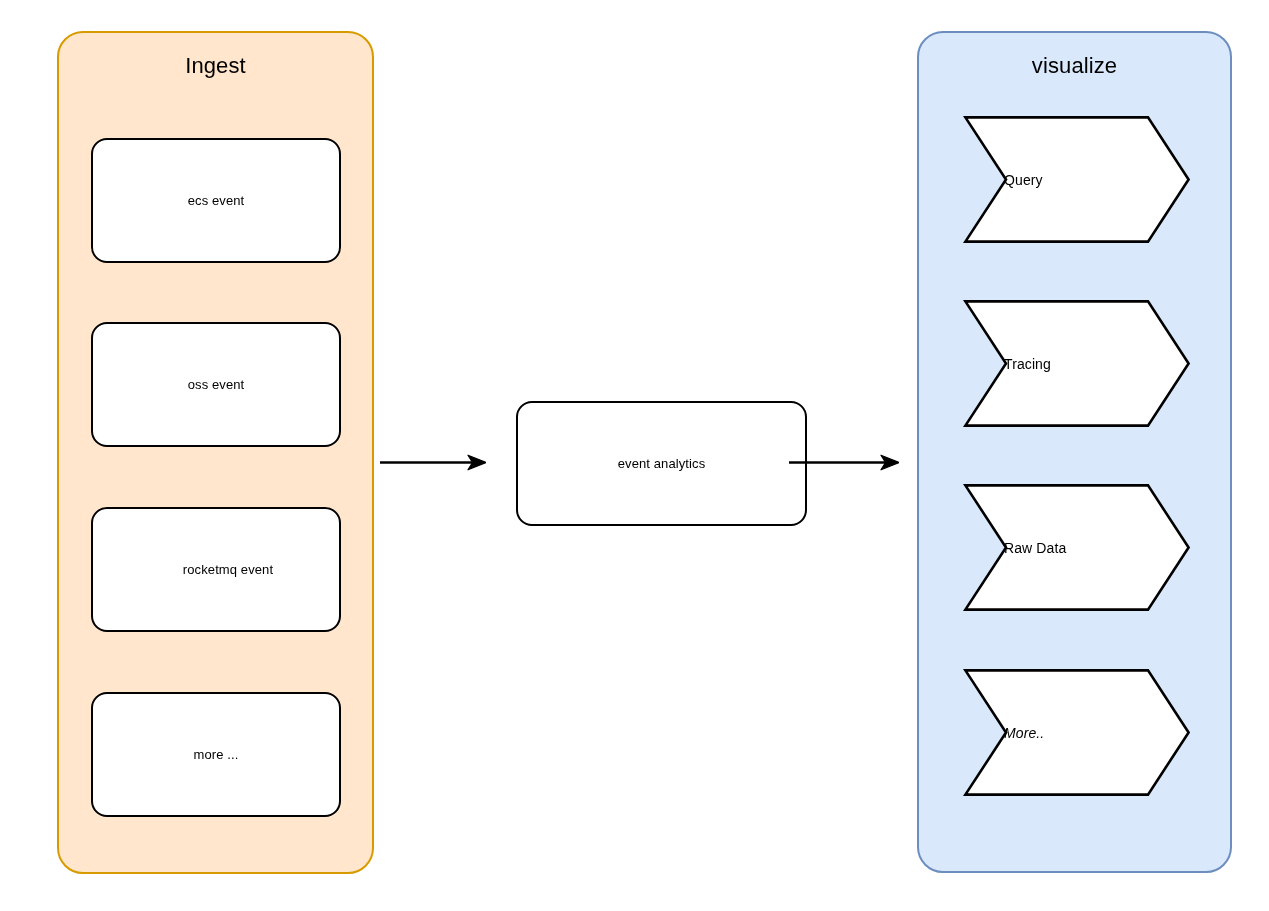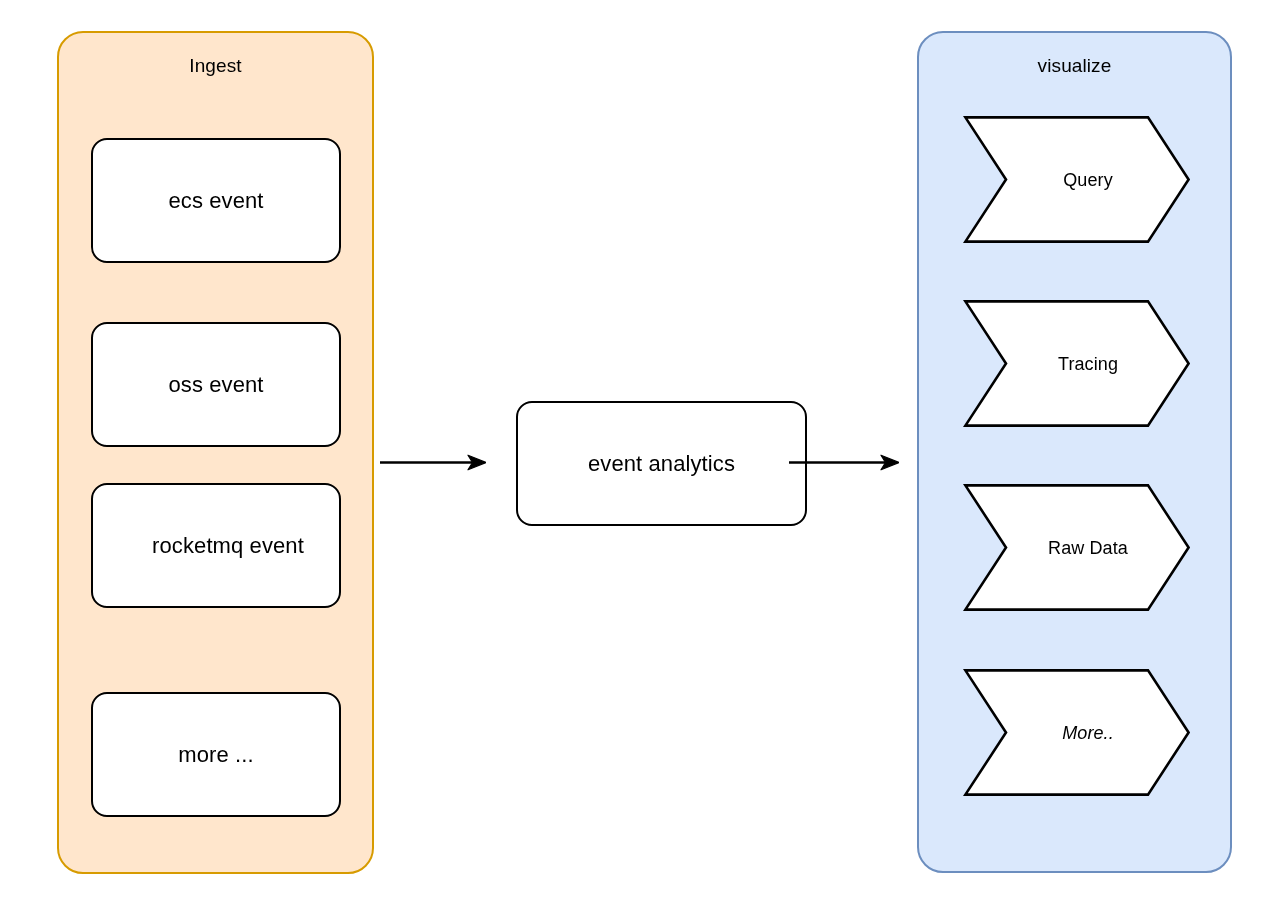--- a/index.html
+++ b/index.html
@@ -27,21 +27,21 @@
     border-radius: 26px;
     border-style: solid;
     border-width: 2px;
   }
   .panel-title {
     position: absolute;
     top: 22px;
     left: 0;
     right: 0;
     text-align: center;
-    font-size: 19px;
+    font-size: 22px;
     line-height: 22px;
     color: #000000;
     letter-spacing: 0.1px;
   }
 
   #ingest-panel {
     left: 57px;
     top: 31px;
     width: 317px;
     height: 843px;
@@ -63,21 +63,21 @@
     position: absolute;
     box-sizing: border-box;
     background: #ffffff;
     border: 2px solid #000000;
     border-radius: 16px;
     display: flex;
     align-items: center;
     justify-content: center;
   }
   .rbox-label {
-    font-size: 22px;
+    font-size: 13px;
     line-height: 22px;
     color: #000000;
     text-align: center;
     letter-spacing: 0.1px;
   }
 
   .ingest-box {
     left: 32px;
     width: 250px;
     height: 125px;
@@ -102,22 +102,22 @@
     width: 100%;
     height: 100%;
     overflow: visible;
   }
   .chevron-label {
     position: absolute;
     left: 40px;
     right: 18px;
     top: 50%;
     transform: translateY(-50%);
-    text-align: center;
-    font-size: 18px;
+    text-align: left;
+    font-size: 14px;
     line-height: 22px;
     color: #000000;
     letter-spacing: 0.1px;
     pointer-events: none;
   }
 
   
   .arrow {
     position: absolute;
     height: 24px;
@@ -147,21 +147,21 @@
     <div class="panel-title">Ingest</div>
 
     <div class="rbox ingest-box" style="top:105px;">
       <span class="rbox-label">ecs event</span>
     </div>
 
     <div class="rbox ingest-box" style="top:289px;">
       <span class="rbox-label">oss event</span>
     </div>
 
-    <div class="rbox ingest-box" style="top:450px;padding-left:24px;">
+    <div class="rbox ingest-box" style="top:474px;padding-left:24px;">
       <span class="rbox-label">rocketmq event</span>
     </div>
 
     <div class="rbox ingest-box" style="top:659px;">
       <span class="rbox-label">more ...</span>
     </div>
   </div>
 
   <div class="arrow" id="arrow-ingest-to-analytics">
     <svg viewBox="0 0 106 24" preserveAspectRatio="none" aria-hidden="true">

